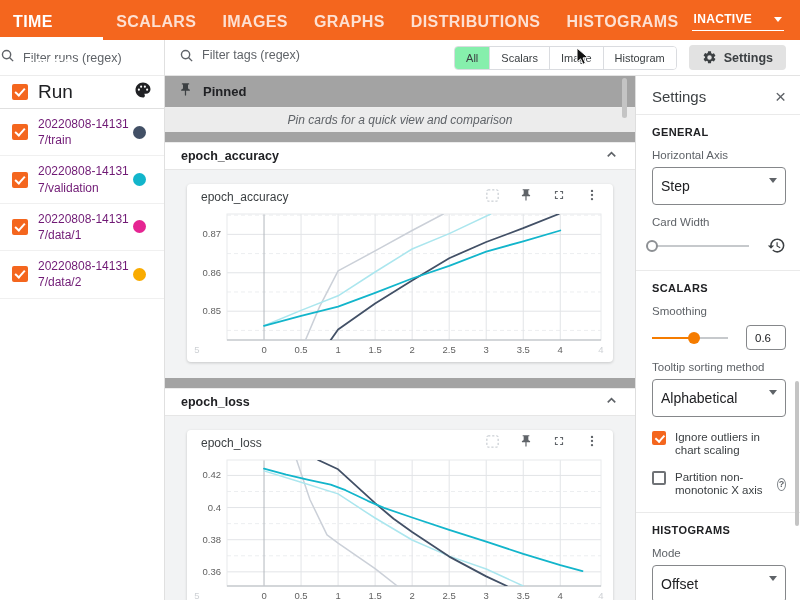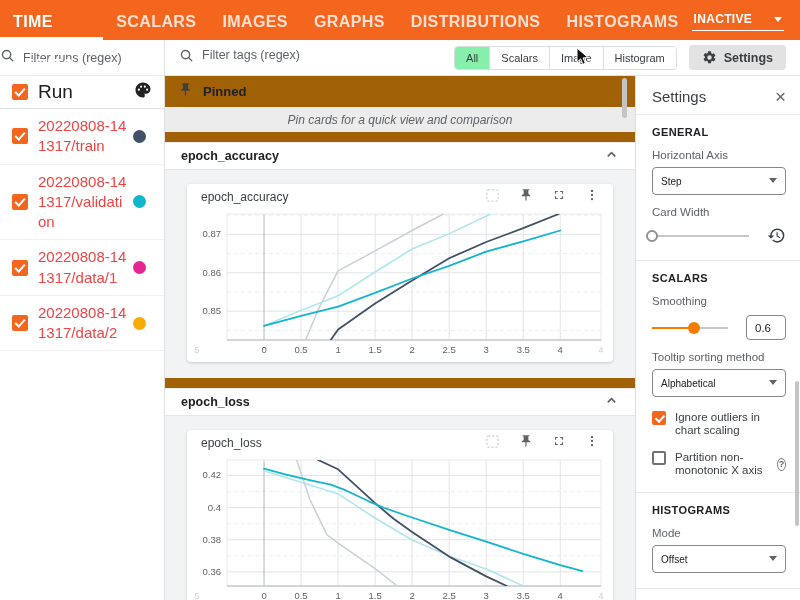--- a/index.html
+++ b/index.html
@@ -27,21 +27,21 @@
     border-right:1px solid #e0e0e0; }
   .search-row { height:36px; display:flex; align-items:center; gap:8px; padding:0 0;
     border-bottom:1px solid #ececec; }
   .search-row input { border:none; outline:none; flex:1; font-size:12.5px; min-width:0;
     font-family:"Liberation Sans",sans-serif; color:#202124; }
   .search-row input::placeholder { color:#5f6368; }
   .run-header { height:33px; display:flex; align-items:center; padding:0 12px;
     border-bottom:1px solid #e0e0e0; }
   .run-header .lbl { font-size:19px; margin-left:10px; flex:1; color:#202124; }
   .run-row { display:flex; align-items:center; padding:7px 12px; border-bottom:1px solid #f0f0f0; }
-  .run-row .name { flex:1; margin-left:10px; font-size:15px; color:#ef4444; line-height:1.35;
+  .run-row .name { flex:1; margin-left:10px; font-size:12px; color:#701a75; line-height:1.35;
     word-break:break-all; padding-right:4px; }
   .dot { width:13px; height:13px; border-radius:50%; flex:none; margin-right:6px; }
   .cbx { width:16px; height:16px; border-radius:2px; background:#f4661e; position:relative; flex:none; }
   .cbx::after { content:""; position:absolute; left:5px; top:2px; width:4px; height:8px;
     border:solid #fff; border-width:0 2px 2px 0; transform:rotate(42deg); }
 
   
   #topbar { position:absolute; left:165px; top:40px; width:635px; height:36px; background:#fff;
     border-bottom:1px solid #e3e3e3; display:flex; align-items:center; padding:0 10px 0 14px; z-index:4; }
   #topbar .search { display:flex; align-items:flex-start; gap:8px; flex:1; min-width:0; }
@@ -50,21 +50,21 @@
   #topbar input::placeholder { color:#5f6368; }
   .seg-group { display:flex; border:1px solid #dadce0; border-radius:4px; overflow:hidden; background:#fff; }
   .seg-btn { font-size:11px; color:#3c4043; padding:5px 11px; background:#fff;
     border-left:1px solid #dadce0; cursor:default; white-space:nowrap; }
   .seg-btn:first-child { border-left:none; }
   .seg-btn.selected { background:#86efac; }
   .settings-btn { display:flex; align-items:center; gap:7px; background:#e2e2e2; border-radius:4px;
     padding:5px 13px; margin-left:12px; margin-right:4px; font-size:12.5px; font-weight:700; color:#3c4043; }
 
   
-  #main { position:absolute; left:165px; top:76px; width:470px; height:524px; overflow:hidden; background:#a16207; }
+  #main { position:absolute; left:165px; top:76px; width:470px; height:524px; overflow:hidden; background:#a3a3a3; }
   .pinned-header { height:32px; display:flex; align-items:center; gap:10px; padding:0 13px;
     border-bottom:1px solid #eee; }
   .pinned-header .t { font-size:13px; font-weight:700; }
   .pinned-empty { height:24px; background:#ececec; display:flex; align-items:center; justify-content:center;
     font-size:12px; font-style:italic; color:#5f6368; }
   .gap10 { height:10px; }
   .section-header { height:28px; background:#fff; display:flex; align-items:center; padding:0 16px;
     border-top:1px solid #ececec; border-bottom:1px solid #e6e6e6; box-shadow:0 1px 2px rgba(0,0,0,.05); }
   .section-header .t { flex:1; font-size:12.5px; font-weight:700; color:#202124; }
   .section-body { background:#f2f3f4; padding:14px 22px 16px 22px; }
@@ -78,22 +78,22 @@
   
   #settings { position:absolute; left:635px; top:76px; width:165px; height:524px; background:#fff;
     border-left:1px solid #dedede; overflow:hidden; }
   .sp-title { display:flex; align-items:center; padding:12px 14px 9px 16px; }
   .sp-title .t { flex:1; font-size:15px; color:#3c4043; }
   .sp-close { font-size:19px; line-height:16px; color:#5f6368; cursor:default; }
   .sp-section { padding:11px 14px 15px 16px; border-top:1px solid #eaeaea; }
   .sp-section:first-of-type { border-top:none; }
   .sp-h { font-size:11px; font-weight:700; letter-spacing:.4px; color:#202124; }
   .fld-label { font-size:11.5px; color:#5f6368; margin:11px 0 6px 0; display:flex; align-items:center; gap:5px; }
-  .sel { position:relative; height:28px; border:1px solid #85878a; border-radius:4px;
-    display:flex; align-items:center; padding:0 20px 0 8px; font-size:10px; color:#202124; background:#fff; }
+  .sel { position:relative; height:38px; border:1px solid #85878a; border-radius:4px;
+    display:flex; align-items:center; padding:0 20px 0 8px; font-size:14px; color:#202124; background:#fff; }
   .sel .caret { position:absolute; right:8px; top:10px; width:0; height:0;
     border-left:4px solid transparent; border-right:4px solid transparent; border-top:5px solid #5f6368; }
   .slider-row { display:flex; align-items:center; gap:18px; margin-top:8px; }
   .slider { flex:1; height:14px; position:relative; }
   .track { position:absolute; left:0; right:0; top:6px; height:2px; background:#c6c9cc; }
   .fill { position:absolute; left:0; top:6px; height:2px; background:#f57c00; }
   .thumb { position:absolute; right:-6px; top:-5px; width:12px; height:12px; border-radius:50%; background:#f57c00; }
   .thumb.hollow { background:#fff; border:2px solid #8d9094; width:12px; height:12px; top:-5px; }
   .num-input { width:40px; height:25px; border:1px solid #85878a; border-radius:4px; font-size:11.5px;
     padding:0 0 0 8px; color:#202124; font-family:"Liberation Sans",sans-serif; outline:none; }

